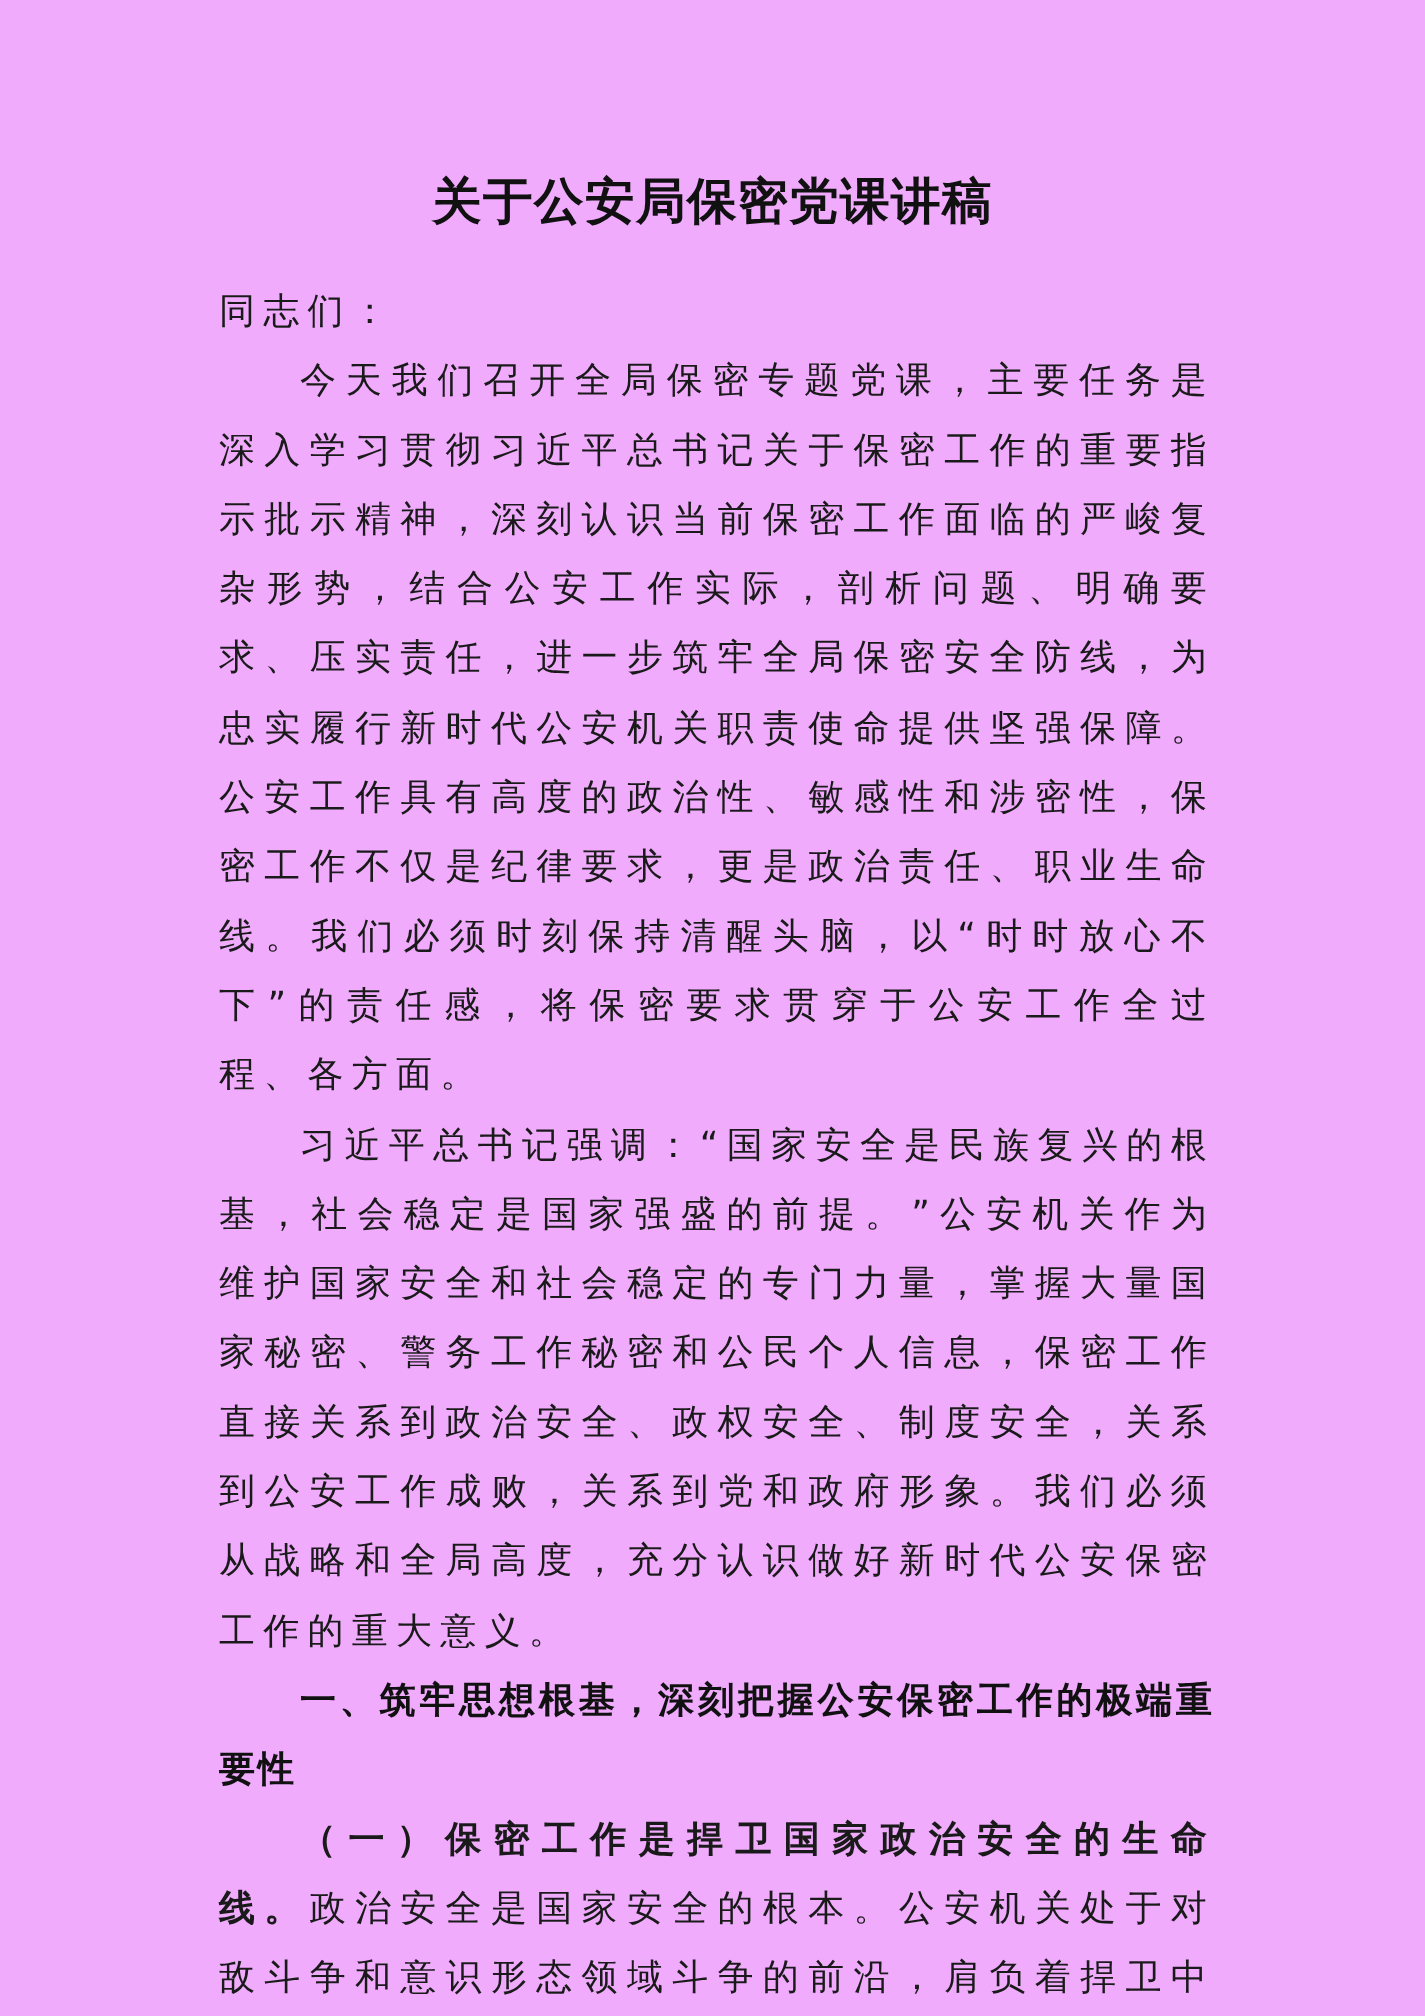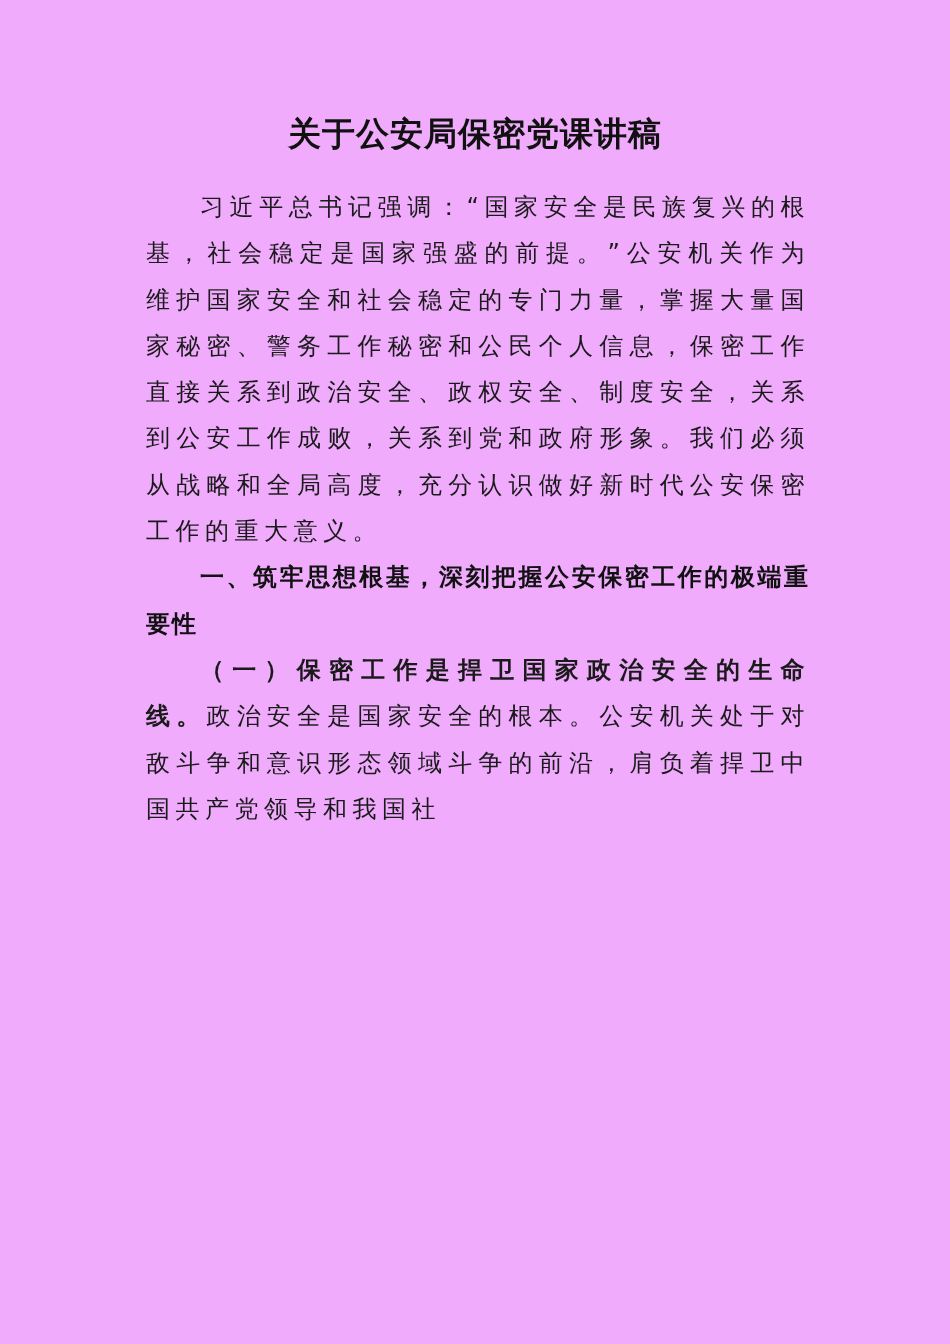--- a/index.html
+++ b/index.html
@@ -21,17 +21,19 @@
   .heading { font-weight: bold; letter-spacing: 2px; color: #111; }
   .sub-lead { font-weight: bold; }
 </style>
 </head>
 <body>
 
 <div class="page">
   <div class="title">关于公安局保密党课讲稿</div>
 
   <div class="body">
+    <p>同志们：</p>
+    <p class="indent">今天我们召开全局保密专题党课，主要任务是深入学习贯彻习近平总书记关于保密工作的重要指示批示精神，深刻认识当前保密工作面临的严峻复杂形势，结合公安工作实际，剖析问题、明确要求、压实责任，进一步筑牢全局保密安全防线，为忠实履行新时代公安机关职责使命提供坚强保障。公安工作具有高度的政治性、敏感性和涉密性，保密工作不仅是纪律要求，更是政治责任、职业生命线。我们必须时刻保持清醒头脑，以“时时放心不下”的责任感，将保密要求贯穿于公安工作全过程、各方面。</p>
     <p class="indent">习近平总书记强调：“国家安全是民族复兴的根基，社会稳定是国家强盛的前提。”公安机关作为维护国家安全和社会稳定的专门力量，掌握大量国家秘密、警务工作秘密和公民个人信息，保密工作直接关系到政治安全、政权安全、制度安全，关系到公安工作成败，关系到党和政府形象。我们必须从战略和全局高度，充分认识做好新时代公安保密工作的重大意义。</p>
     <p class="indent heading">一、筑牢思想根基，深刻把握公安保密工作的极端重要性</p>
     <p class="indent"><span class="sub-lead">（一）保密工作是捍卫国家政治安全的生命线。</span><span>政治安全是国家安全的根本。公安机关处于对敌斗争和意识形态领域斗争的前沿，肩负着捍卫中国共产党领导和我国社</span></p>
   </div>
 </div>
 
 </body></html>

